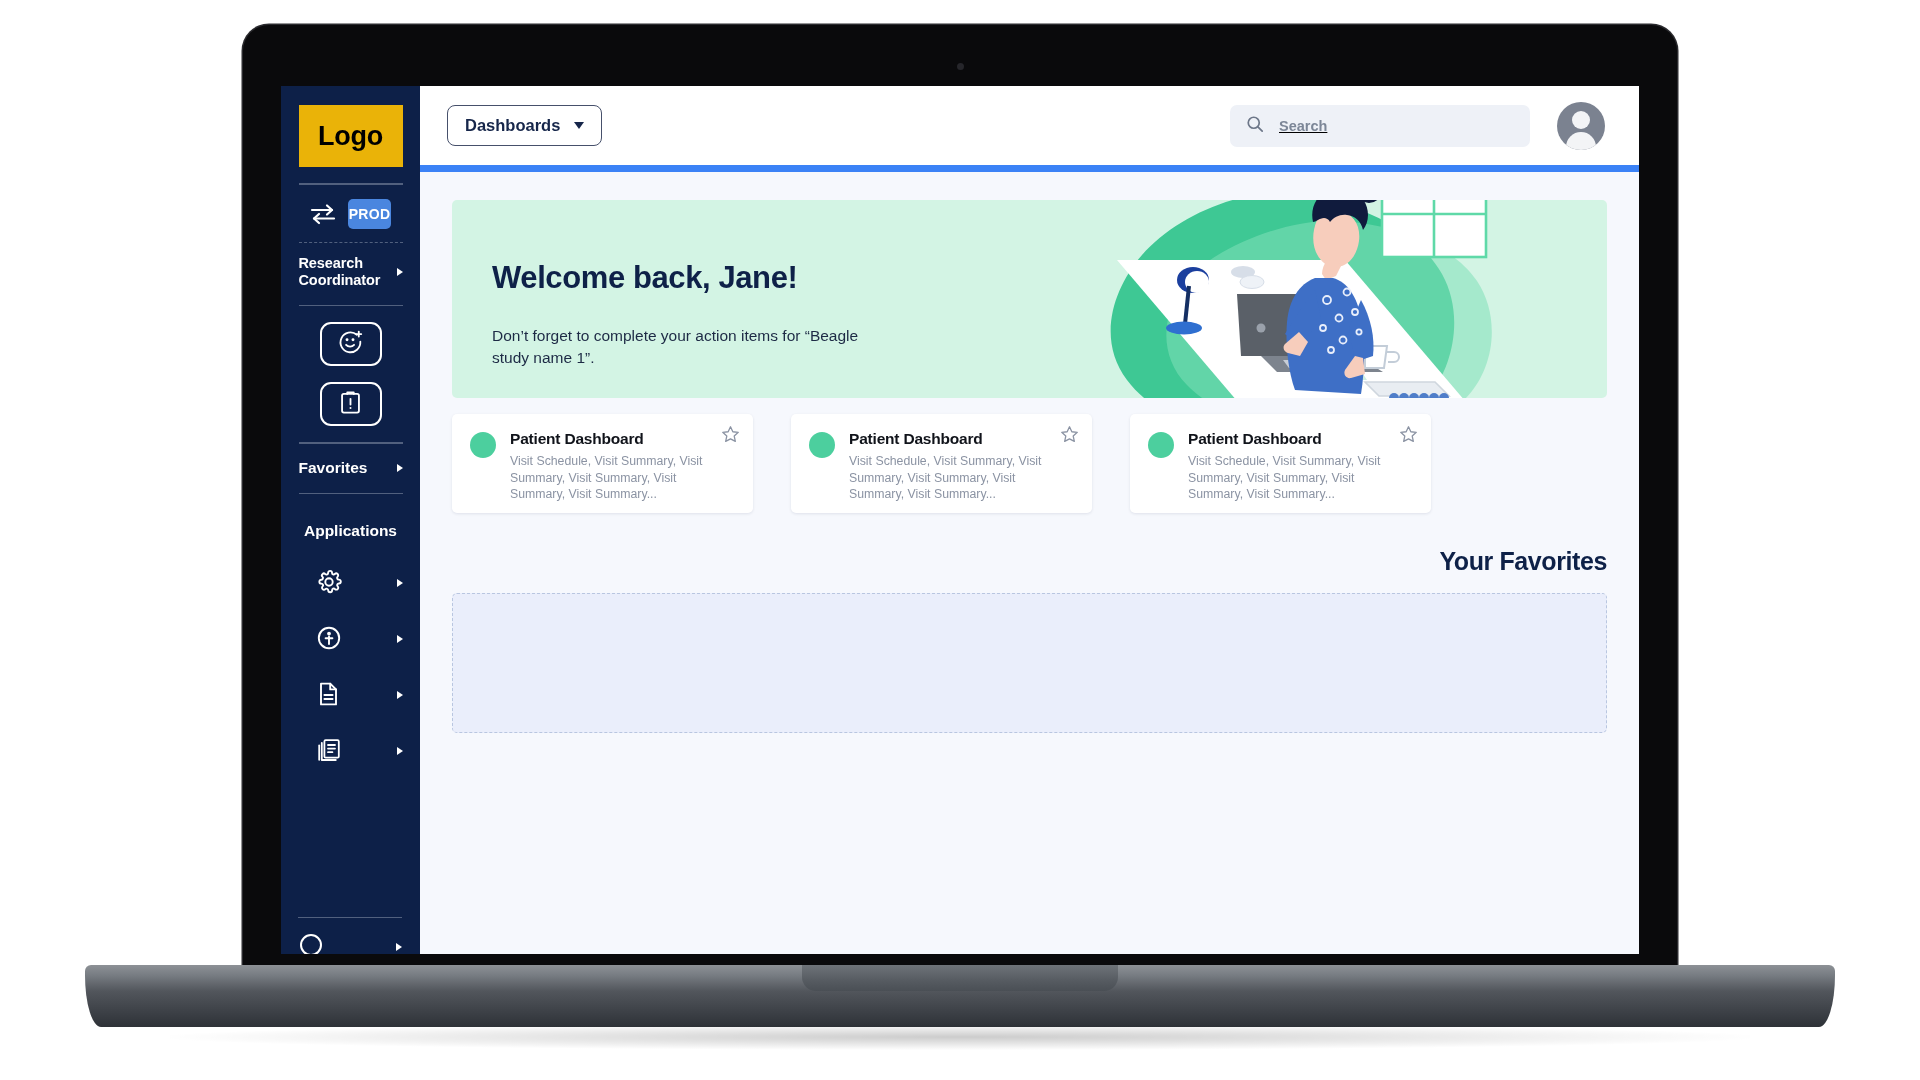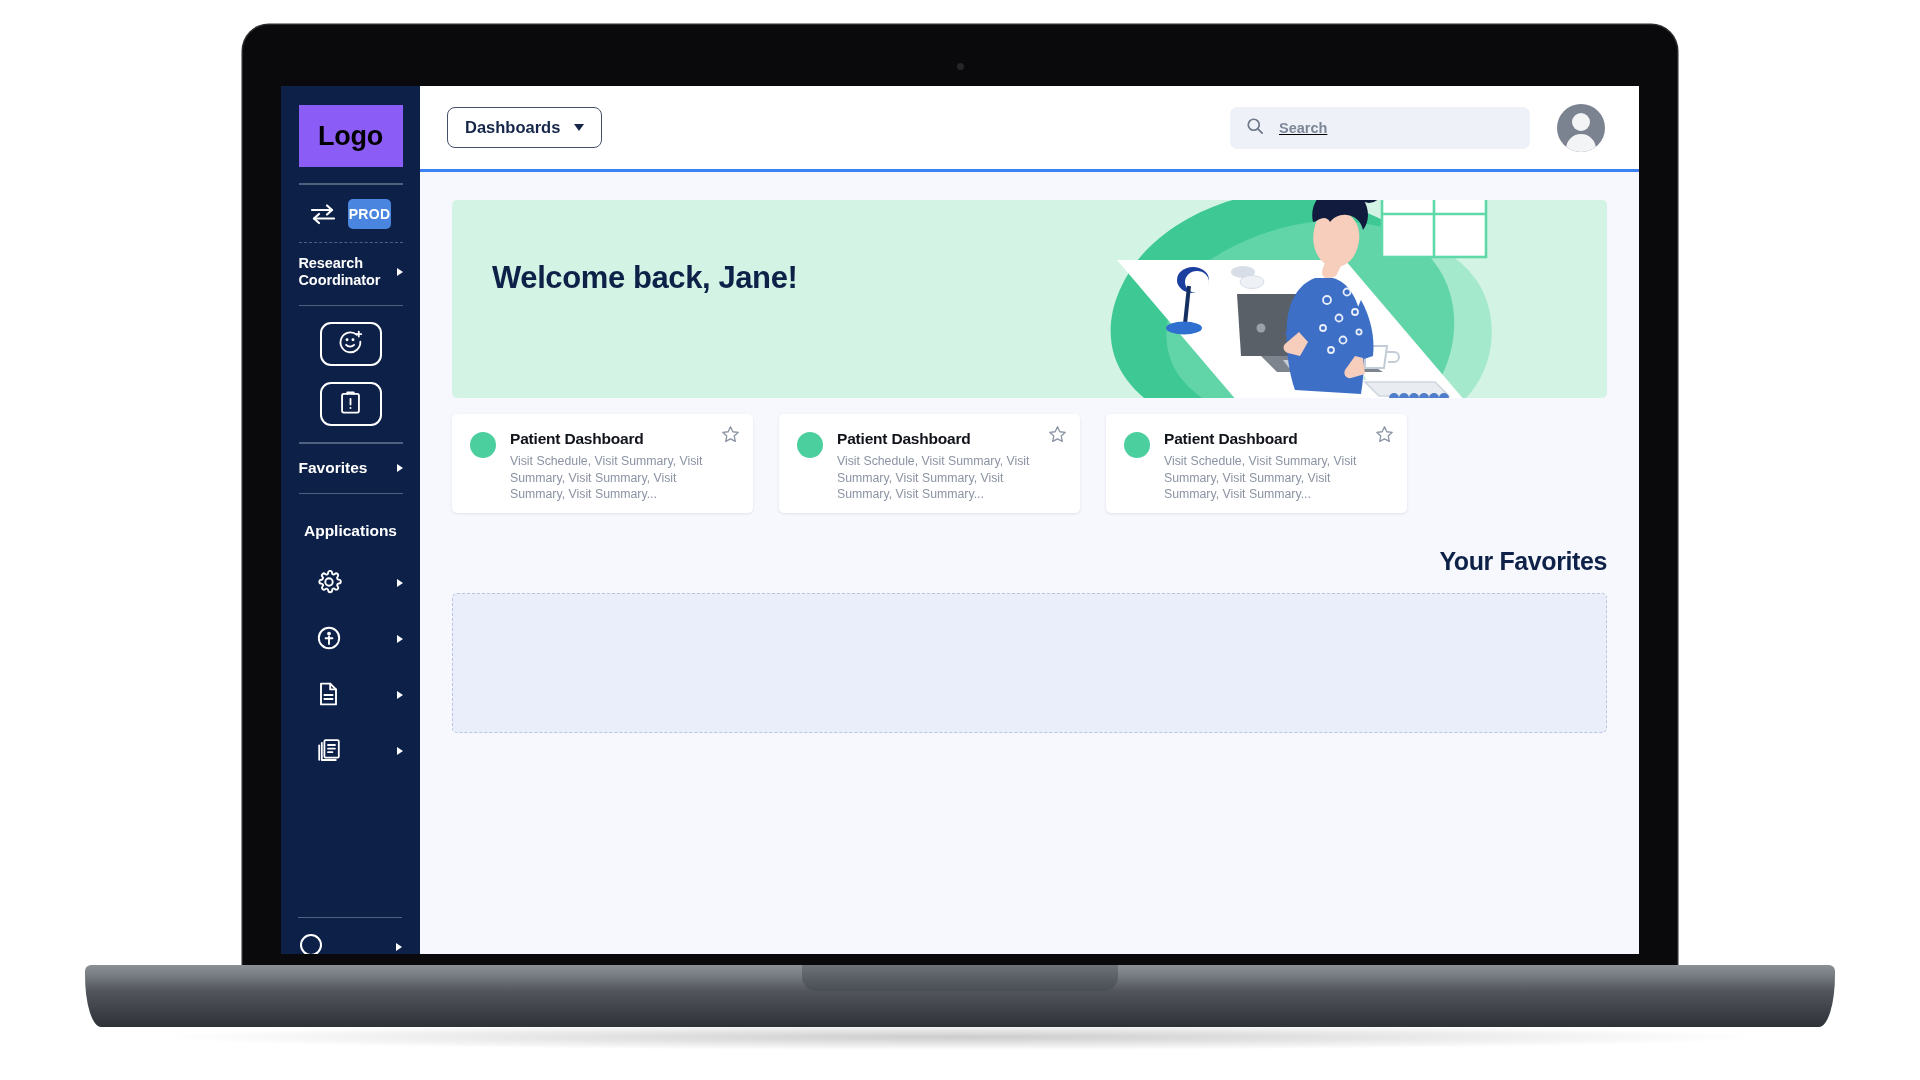--- a/index.html
+++ b/index.html
@@ -69,21 +69,21 @@
   #sidebar {
     width: 139px; flex: 0 0 139px;
     background: #0d2048;
     display: flex; flex-direction: column;
     align-items: center;
     padding-top: 19px;
     position: relative;
   }
   .logo-box {
     width: 104px; height: 62px;
-    background: #8b5cf6;
+    background: #eab308;
     display: flex; align-items: center; justify-content: center;
     font-size: 27px; font-weight: bold; color: #000;
     letter-spacing: -.3px;
   }
   .sb-rule { width: 104px; height: 1.5px; background: #51607e; margin: 16px 0 0; }
   .sb-rule.dashed {
     height: 0; border-top: 1.5px dashed #51607e; background: none; margin-top: 13px;
   }
   .env-row {
     display: flex; align-items: center; gap: 11px;
@@ -135,21 +135,21 @@
   }
 
   
   #main { flex: 1; display: flex; flex-direction: column; min-width: 0; }
 
   #topbar {
     height: 86px; flex: 0 0 86px;
     background: #ffffff;
     display: flex; align-items: center;
     padding: 0 34px 0 27px;
-    border-bottom: 3px solid #3b82f6;
+    border-bottom: 7px solid #3b82f6;
   }
   .dash-btn {
     display: flex; align-items: center; gap: 14px;
     border: 1.5px solid #46506b; border-radius: 8px;
     padding: 10px 17px;
     color: #16264a; font-size: 16.5px; font-weight: bold;
     background: #fff;
   }
   .dash-caret { width: 0; height: 0;
     border-top: 7px solid #16264a; border-left: 5.5px solid transparent; border-right: 5.5px solid transparent; }
@@ -208,21 +208,21 @@
   .carousel-arrows { display: flex; gap: 10px; align-items: center; }
   .c-arrow {
     width: 19px; height: 19px; border-radius: 50%;
     background: #ccd5e4; display: flex; align-items: center; justify-content: center;
   }
   .c-arrow .tri { width: 0; height: 0; }
   .c-arrow.left .tri { border-right: 6px solid #eef2f8; border-top: 4px solid transparent; border-bottom: 4px solid transparent; }
   .c-arrow.right .tri { border-left: 6px solid #eef2f8; border-top: 4px solid transparent; border-bottom: 4px solid transparent; }
 
   
-  .cards { display: flex; gap: 26px; margin-top: 16px; }
+  .cards { display: flex; gap: 38px; margin-top: 16px; }
   .card {
     position: relative;
     width: 301px; height: 99px;
     background: #ffffff; border-radius: 5px;
     box-shadow: 0 1px 3px rgba(16,32,64,.10);
     padding: 16px 18px 0 18px;
     display: flex; gap: 14px;
   }
   .card-dot { width: 26px; height: 26px; border-radius: 50%; background: #4ccf9e; flex: 0 0 26px; margin-top: 2px; }
   .card-body { min-width: 0; padding-right: 18px; }
@@ -393,20 +393,21 @@
             <div class="head"></div>
             <div class="body"></div>
           </div>
         </header>
 
         <div id="content">
 
           <section class="banner">
             <div class="banner-text">
               <h1>Welcome back, Jane!</h1>
+              <p>Don’t forget to complete your action items for “Beagle study name 1”.</p>
             </div>
             <div class="banner-art">
               <svg viewBox="0 0 560 290" width="560" height="290">
 
                 <path d="M95 95c-30 35-45 85-15 125 28 38 85 55 135 62 55 8 110 5 150-28 40-33 55-95 30-140C370 70 315 45 260 35 200 24 130 55 95 95z" fill="#3ec894"></path>
                 <path d="M140 120c-25 30-30 75 0 105 32 33 90 48 140 52 52 4 105-5 138-38 30-30 36-82 12-118-26-38-82-56-136-60-54-4-128 28-154 59z" fill="#7fe0b8" opacity=".55"></path>
 
                 <g stroke="#5fd9a8" stroke-width="2.6" fill="#ffffff">
                   <rect x="335" y="11" width="104" height="86"></rect>
                   <path d="M387 11v86M335 54h104"></path>

